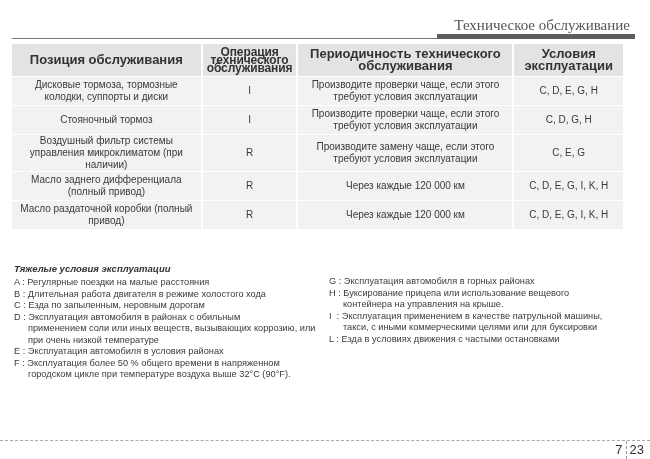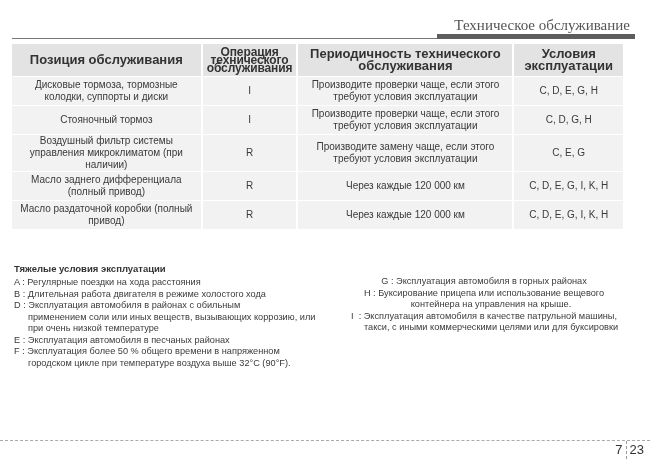--- a/index.html
+++ b/index.html
@@ -26,24 +26,24 @@
     }
     table.maint th.small { font-size: 12px; line-height: 8px; letter-spacing: -0.1px; }
     table.maint td {
       background: #f2f2f2; height: 28px; padding: 0 5px; border-bottom: 1px solid #ffffff; vertical-align: middle;
     }
     table.maint td.c { text-align: center; }
     table.maint td.pos { text-align: center; }
     col.c1 { width: 192px; } col.c2 { width: 90px; } col.c3 { width: 218px; } col.c4 { width: 109px; }
 
     .conditions { position: absolute; left: 14px; top: 263px; font-size: 9.2px; line-height: 11.3px; color: #3a3a3a; }
-    .conditions .title { font-weight: bold; font-size: 9.5px; margin-bottom: 2px; color: #333; }
+    .conditions .title { font-weight: bold; font-size: 9.5px; margin-bottom: 2px; color: #333; font-style: italic; }
     .cond-col { position: absolute; width: 310px; }
     .cond-left { left: 14px; top: 277px; }
-    .cond-right { left: 329px; top: 276px; text-align: center; }
+    .cond-right { left: 329px; top: 276px; }
     .cond-item { font-size: 9.2px; line-height: 11.5px; color: #3a3a3a; }
     .cond-item .indent { display: block; padding-left: 14px; }
 
     .footer-line {
       position: absolute; left: 0; top: 440px; width: 650px; height: 0;
       border-top: 1px dashed #aaa;
     }
     .page-num { position: absolute; right: 6px; top: 441px; font-size: 13px; color: #333; }
     .page-num .sep {
       display: inline-block; width: 0; height: 18px; border-left: 1px dashed #999; vertical-align: -5px; margin: 0 3px;
@@ -105,29 +105,31 @@
       <td class="c">C, D, E, G, I, K, H</td>
     </tr>
   </tbody>
 </table>
 
 <div class="conditions">
   <div class="title">Тяжелые условия эксплуатации</div>
 </div>
 
 <div class="cond-col cond-left">
-  <div class="cond-item"><span>A</span> : <span>Регулярные поездки на хода расстояния</span></div>
+  <div class="cond-item"><span>A</span> : <span>Регулярные поездки на малые расстояния</span></div>
   <div class="cond-item"><span>B</span> : <span>Длительная работа двигателя в режиме холостого хода</span></div>
+  <div class="cond-item"><span>C</span> : <span>Езда по запыленным, неровным дорогам</span></div>
   <div class="cond-item"><span>D</span> : <span>Эксплуатация автомобиля в районах с обильным</span><span class="indent">применением соли или иных веществ, вызывающих коррозию, или при очень низкой температуре</span></div>
-  <div class="cond-item"><span>E</span> : <span>Эксплуатация автомобиля в песчаных районах</span></div>
+  <div class="cond-item"><span>E</span> : <span>Эксплуатация автомобиля в условия районах</span></div>
   <div class="cond-item"><span>F</span> : <span>Эксплуатация более 50 % общего времени в напряженном</span><span class="indent">городском цикле при температуре воздуха выше 32°C (90°F).</span></div>
 </div>
 
 <div class="cond-col cond-right">
   <div class="cond-item"><span>G</span> : <span>Эксплуатация автомобиля в горных районах</span></div>
   <div class="cond-item"><span>H</span> : <span>Буксирование прицепа или использование вещевого</span><span class="indent">контейнера на управления на крыше.</span></div>
-  <div class="cond-item"><span>I</span>&nbsp; : <span>Эксплуатация автомобиля в качестве патрульной машины,</span><span class="indent">такси, с иными коммерческими целями или для буксировки</span></div>
+  <div class="cond-item"><span>I</span>&nbsp; : <span>Эксплуатация применением в качестве патрульной машины,</span><span class="indent">такси, с иными коммерческими целями или для буксировки</span></div>
+  <div class="cond-item"><span>L</span> : <span>Езда в условиях движения с частыми остановками</span></div>
 </div>
 
 <div class="footer-line"></div>
 <div class="page-num">
   <span>7</span><span class="sep"></span><span>23</span>
 </div>
 
 </body></html>

